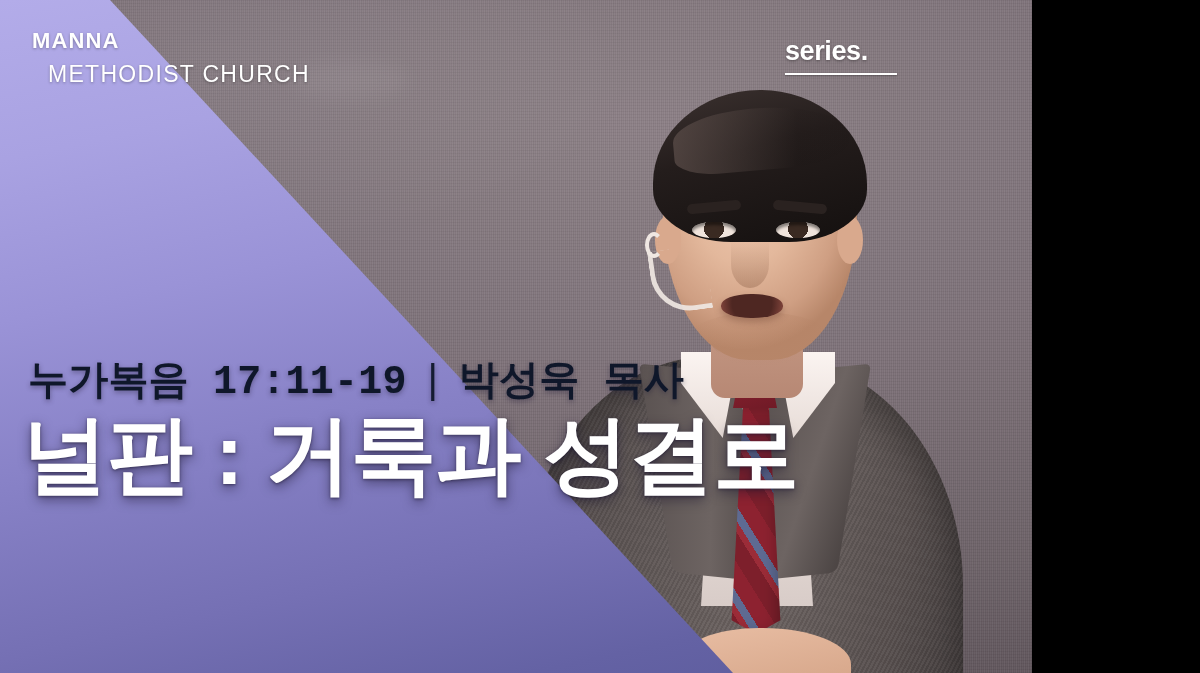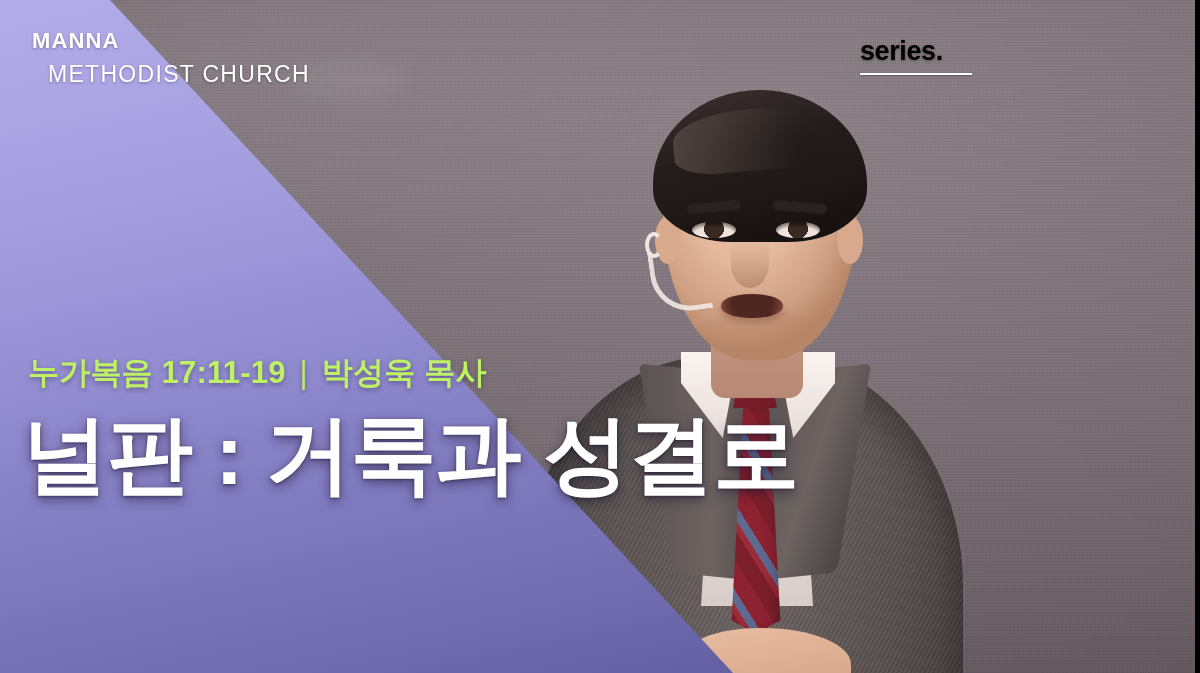--- a/index.html
+++ b/index.html
@@ -7,21 +7,21 @@
   html, body {
     width:1200px; height:673px;
     overflow:hidden;
     background:#000;
     font-family:"Liberation Sans", "DejaVu Sans", sans-serif;
   }
 
   
   .frame{
     position:relative;
-    width:1195px; height:673px;
+    width:1032px; height:673px;
     overflow:hidden;
     background:#7c7076;
   }
 
   
   .wall{
     position:absolute; inset:0;
     background:
       linear-gradient(90deg, rgba(255,255,255,.035) 0 1px, rgba(0,0,0,.045) 1px 2px,
                              rgba(255,255,255,.02) 2px 3px, rgba(0,0,0,.03) 3px 4px),
@@ -205,43 +205,44 @@
     text-shadow:0 1px 3px rgba(0,0,0,.32);
   }
   .logo-main{
     font-size:22px; font-weight:700; letter-spacing:1.1px;
   }
   .logo-sub{
     font-size:23px; font-weight:400; letter-spacing:1.3px; margin-top:11px;margin-left:16px;
   }
 
   .series{
-    position:absolute; left:860px; top:36px;
-    color:#000000;
+    position:absolute; left:785px; top:36px;
+    color:#ffffff;
   }
   .series-word{
     font-size:27px; font-weight:700; letter-spacing:-.4px;
     text-shadow:0 1px 3px rgba(0,0,0,.35);
   }
   .series-rule{
     margin-top:6px; width:112px; height:2px; background:#fff;
     box-shadow:0 1px 2px rgba(0,0,0,.3);
   }
 
   .series-kr{
     position:absolute; left:1017px; top:36px;
     color:#fff; font-size:22px; font-weight:700; letter-spacing:.4px;
     text-shadow:0 1px 3px rgba(0,0,0,.4);
   }
 
   .ref{
     position:absolute; left:28px; top:352px;
-    color:#bef264; font-size:31px; font-weight:600; letter-spacing:.2px;
+    color:#0f172a; font-size:40px; font-weight:600; letter-spacing:.2px;
     white-space:nowrap;
     text-shadow:0 2px 5px rgba(40,34,60,.45);
+    font-family:Liberation Mono, monospace;
   }
   .ref .sep{ margin:0 14px; font-weight:400; opacity:.95; }
 
   .title{
     position:absolute; left:22px; top:404px;
     color:#ffffff;
     font-size:86px; font-weight:800; line-height:1.18;
     letter-spacing:-1px;
     white-space:nowrap;
     text-shadow: 0 4px 12px rgba(28,22,48,.55), 0 1px 3px rgba(28,22,48,.6);

